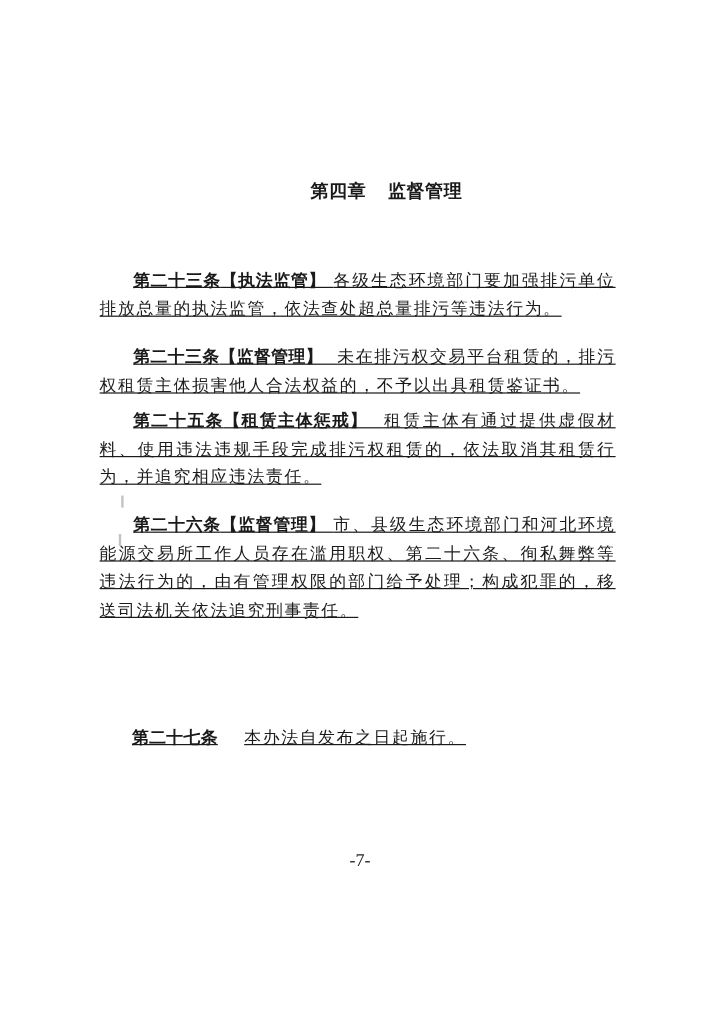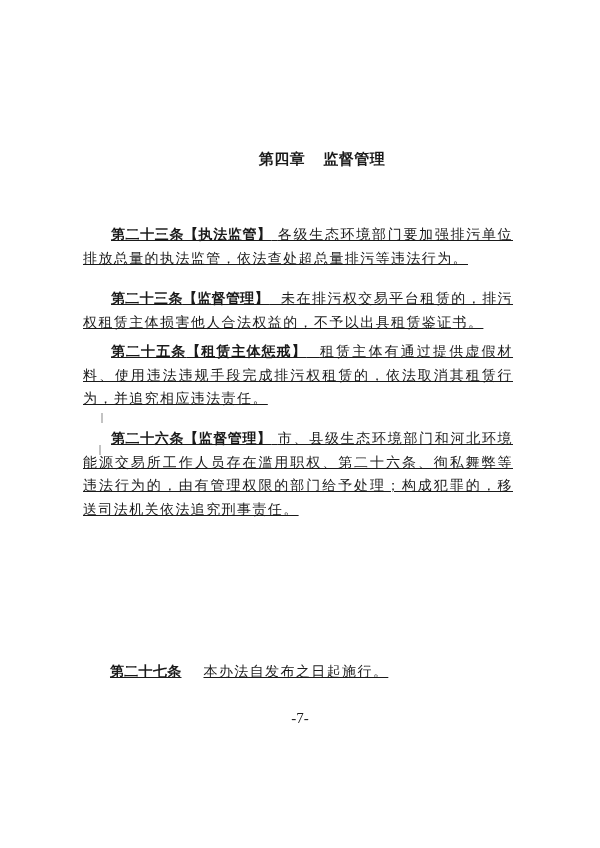--- a/index.html
+++ b/index.html
@@ -20,21 +20,21 @@
     .h5 .gap { display: inline-block; width: 10px; }
     .para {
       position: absolute; left: 83px; width: 430px; font-size: 14px; line-height: 23.5px;
       text-indent: 2em; text-align: justify; letter-spacing: 1.4px; text-decoration: underline;
     }
     .para .art { font-family: "DejaVu Sans", "Liberation Sans", sans-serif; font-weight: bold; letter-spacing: 0.3px; }
     .p23 { top: 223px; }
     .p24 { top: 287px; }
     .p25 { top: 340px; }
     .p26 { top: 427px; }
-    .p27 { top: 660px; left: 110px; text-indent: 0; width: 420px; }
+    .p27 { top: 604px; left: 110px; text-indent: 0; width: 420px; }
     .p27 .sp { display: inline-block; width: 22px; }
     .pagenum {
       position: absolute; top: 710px; left: 0; width: 600px; text-align: center;
       font-family: "Liberation Serif", serif; font-size: 15px;
     }
     .speck { position: absolute; width: 2px; height: 10px; background: #888; opacity: 0.5; }
   </style>
 </head>
 <body>
 

